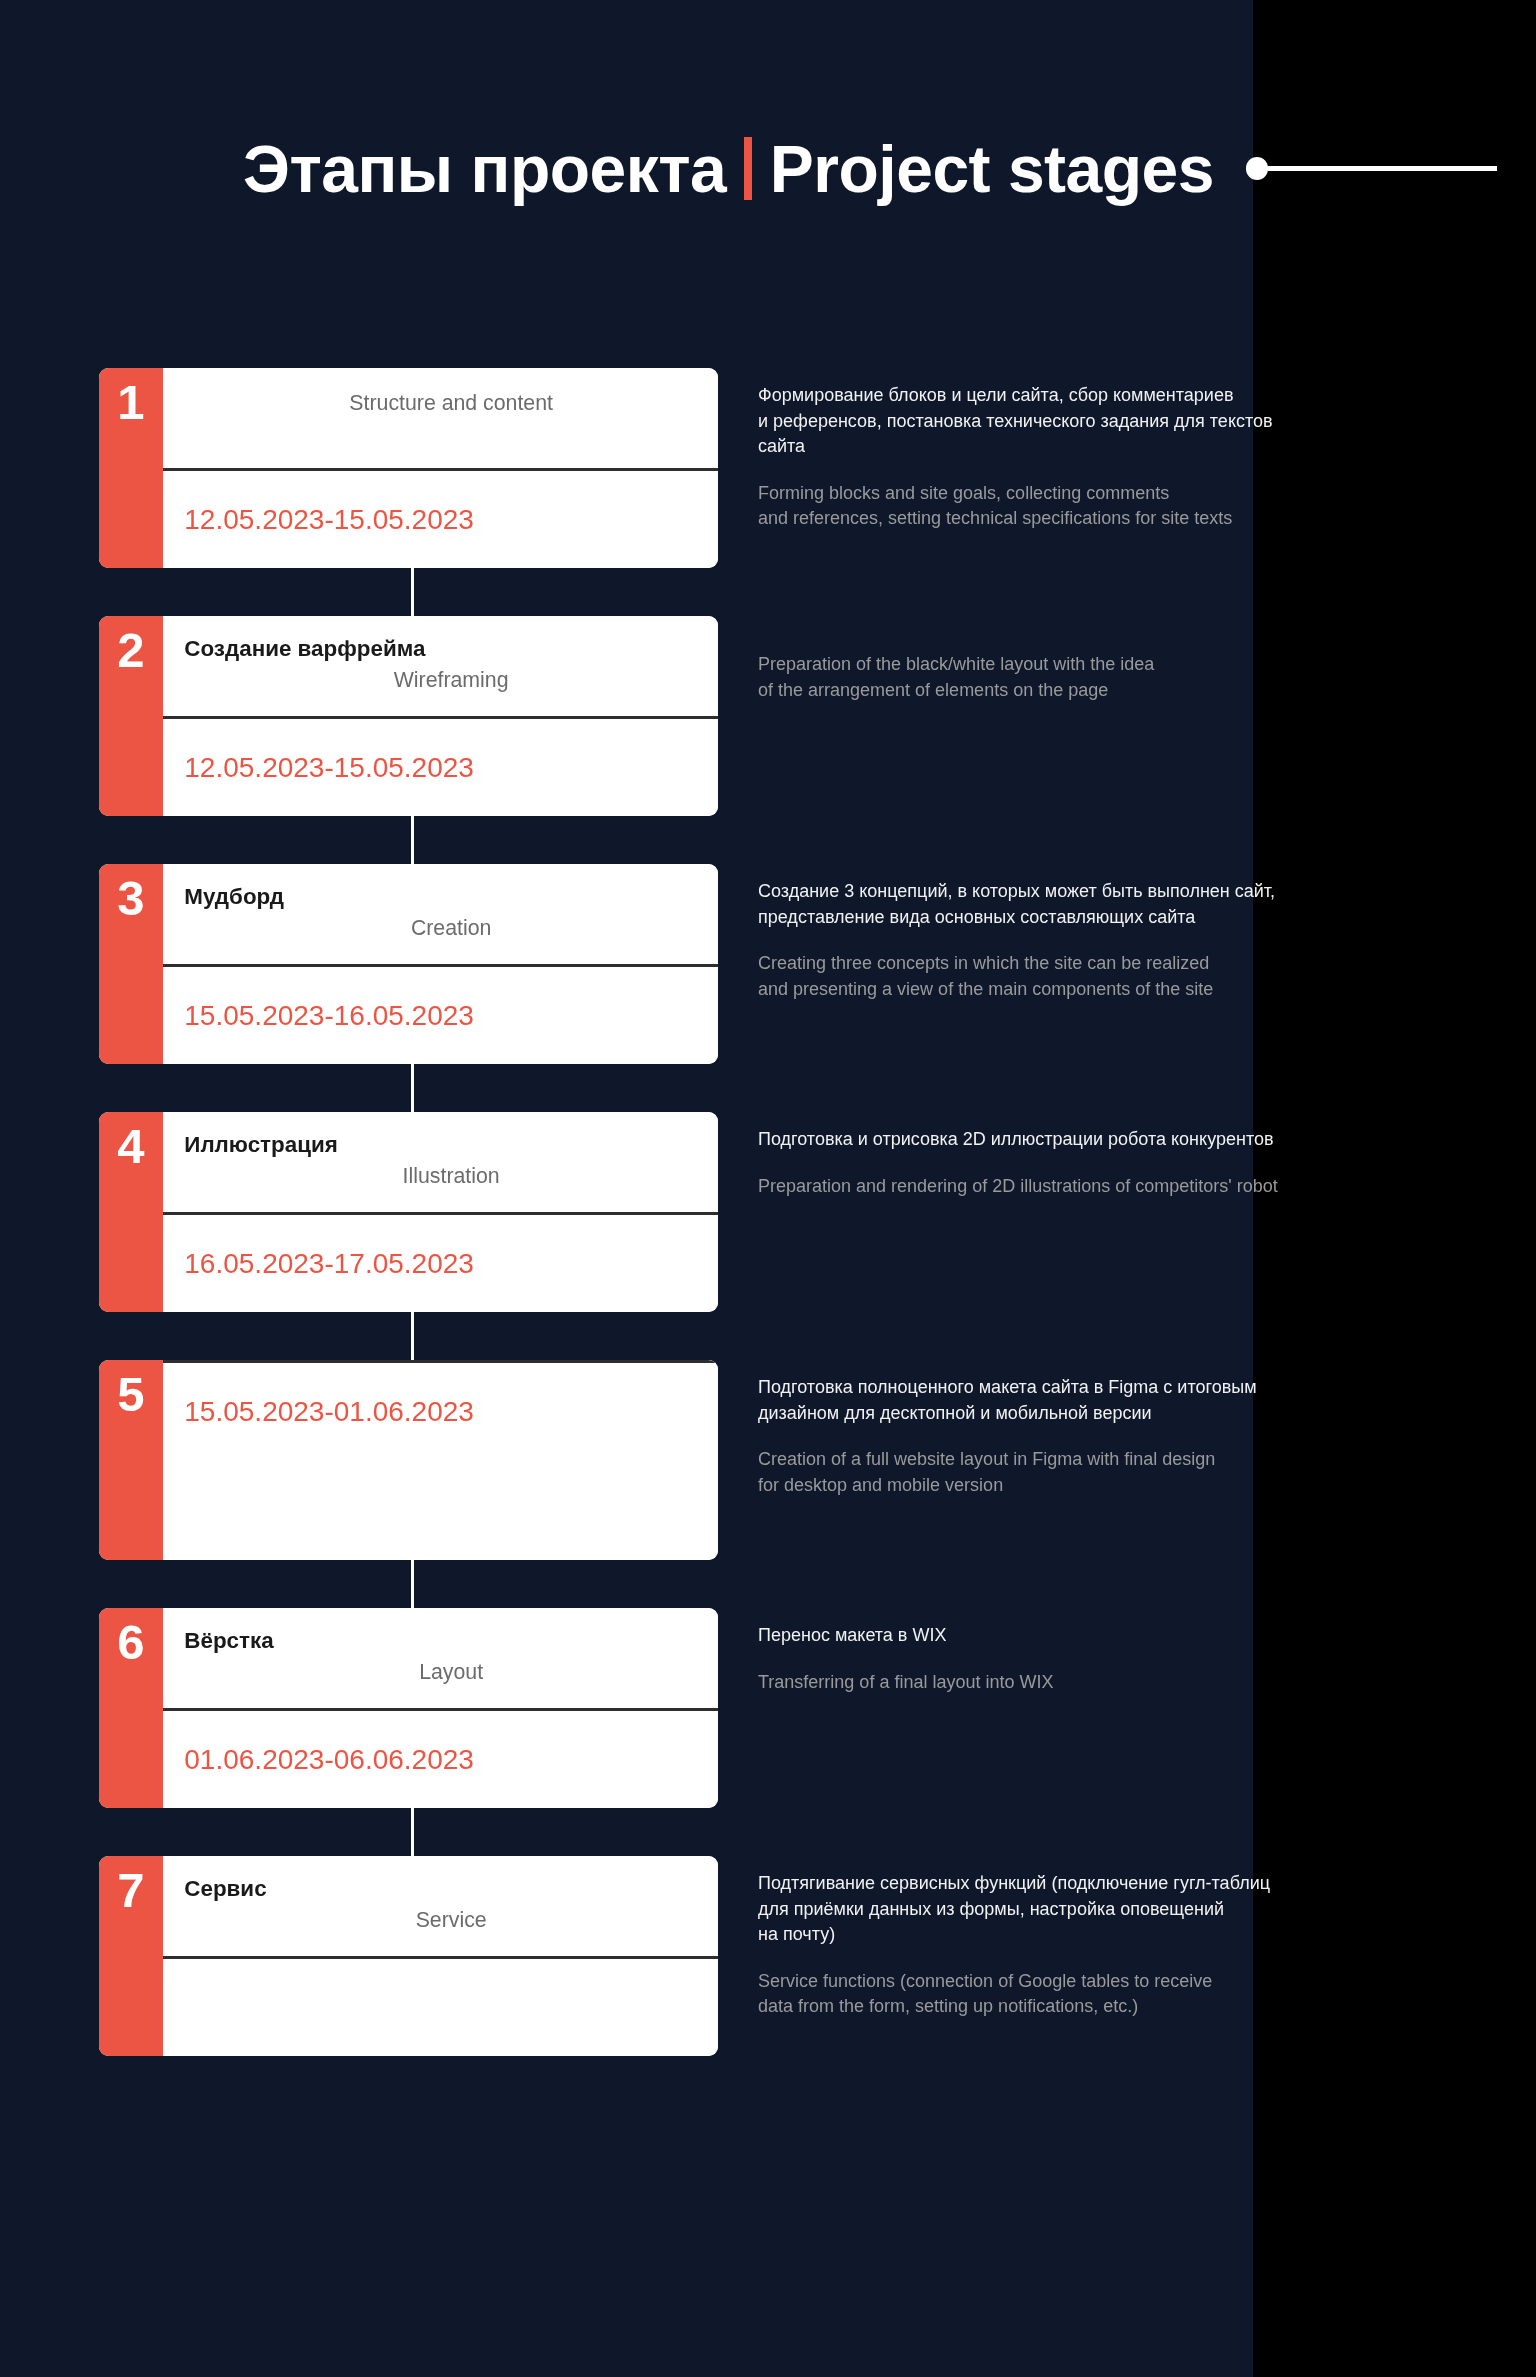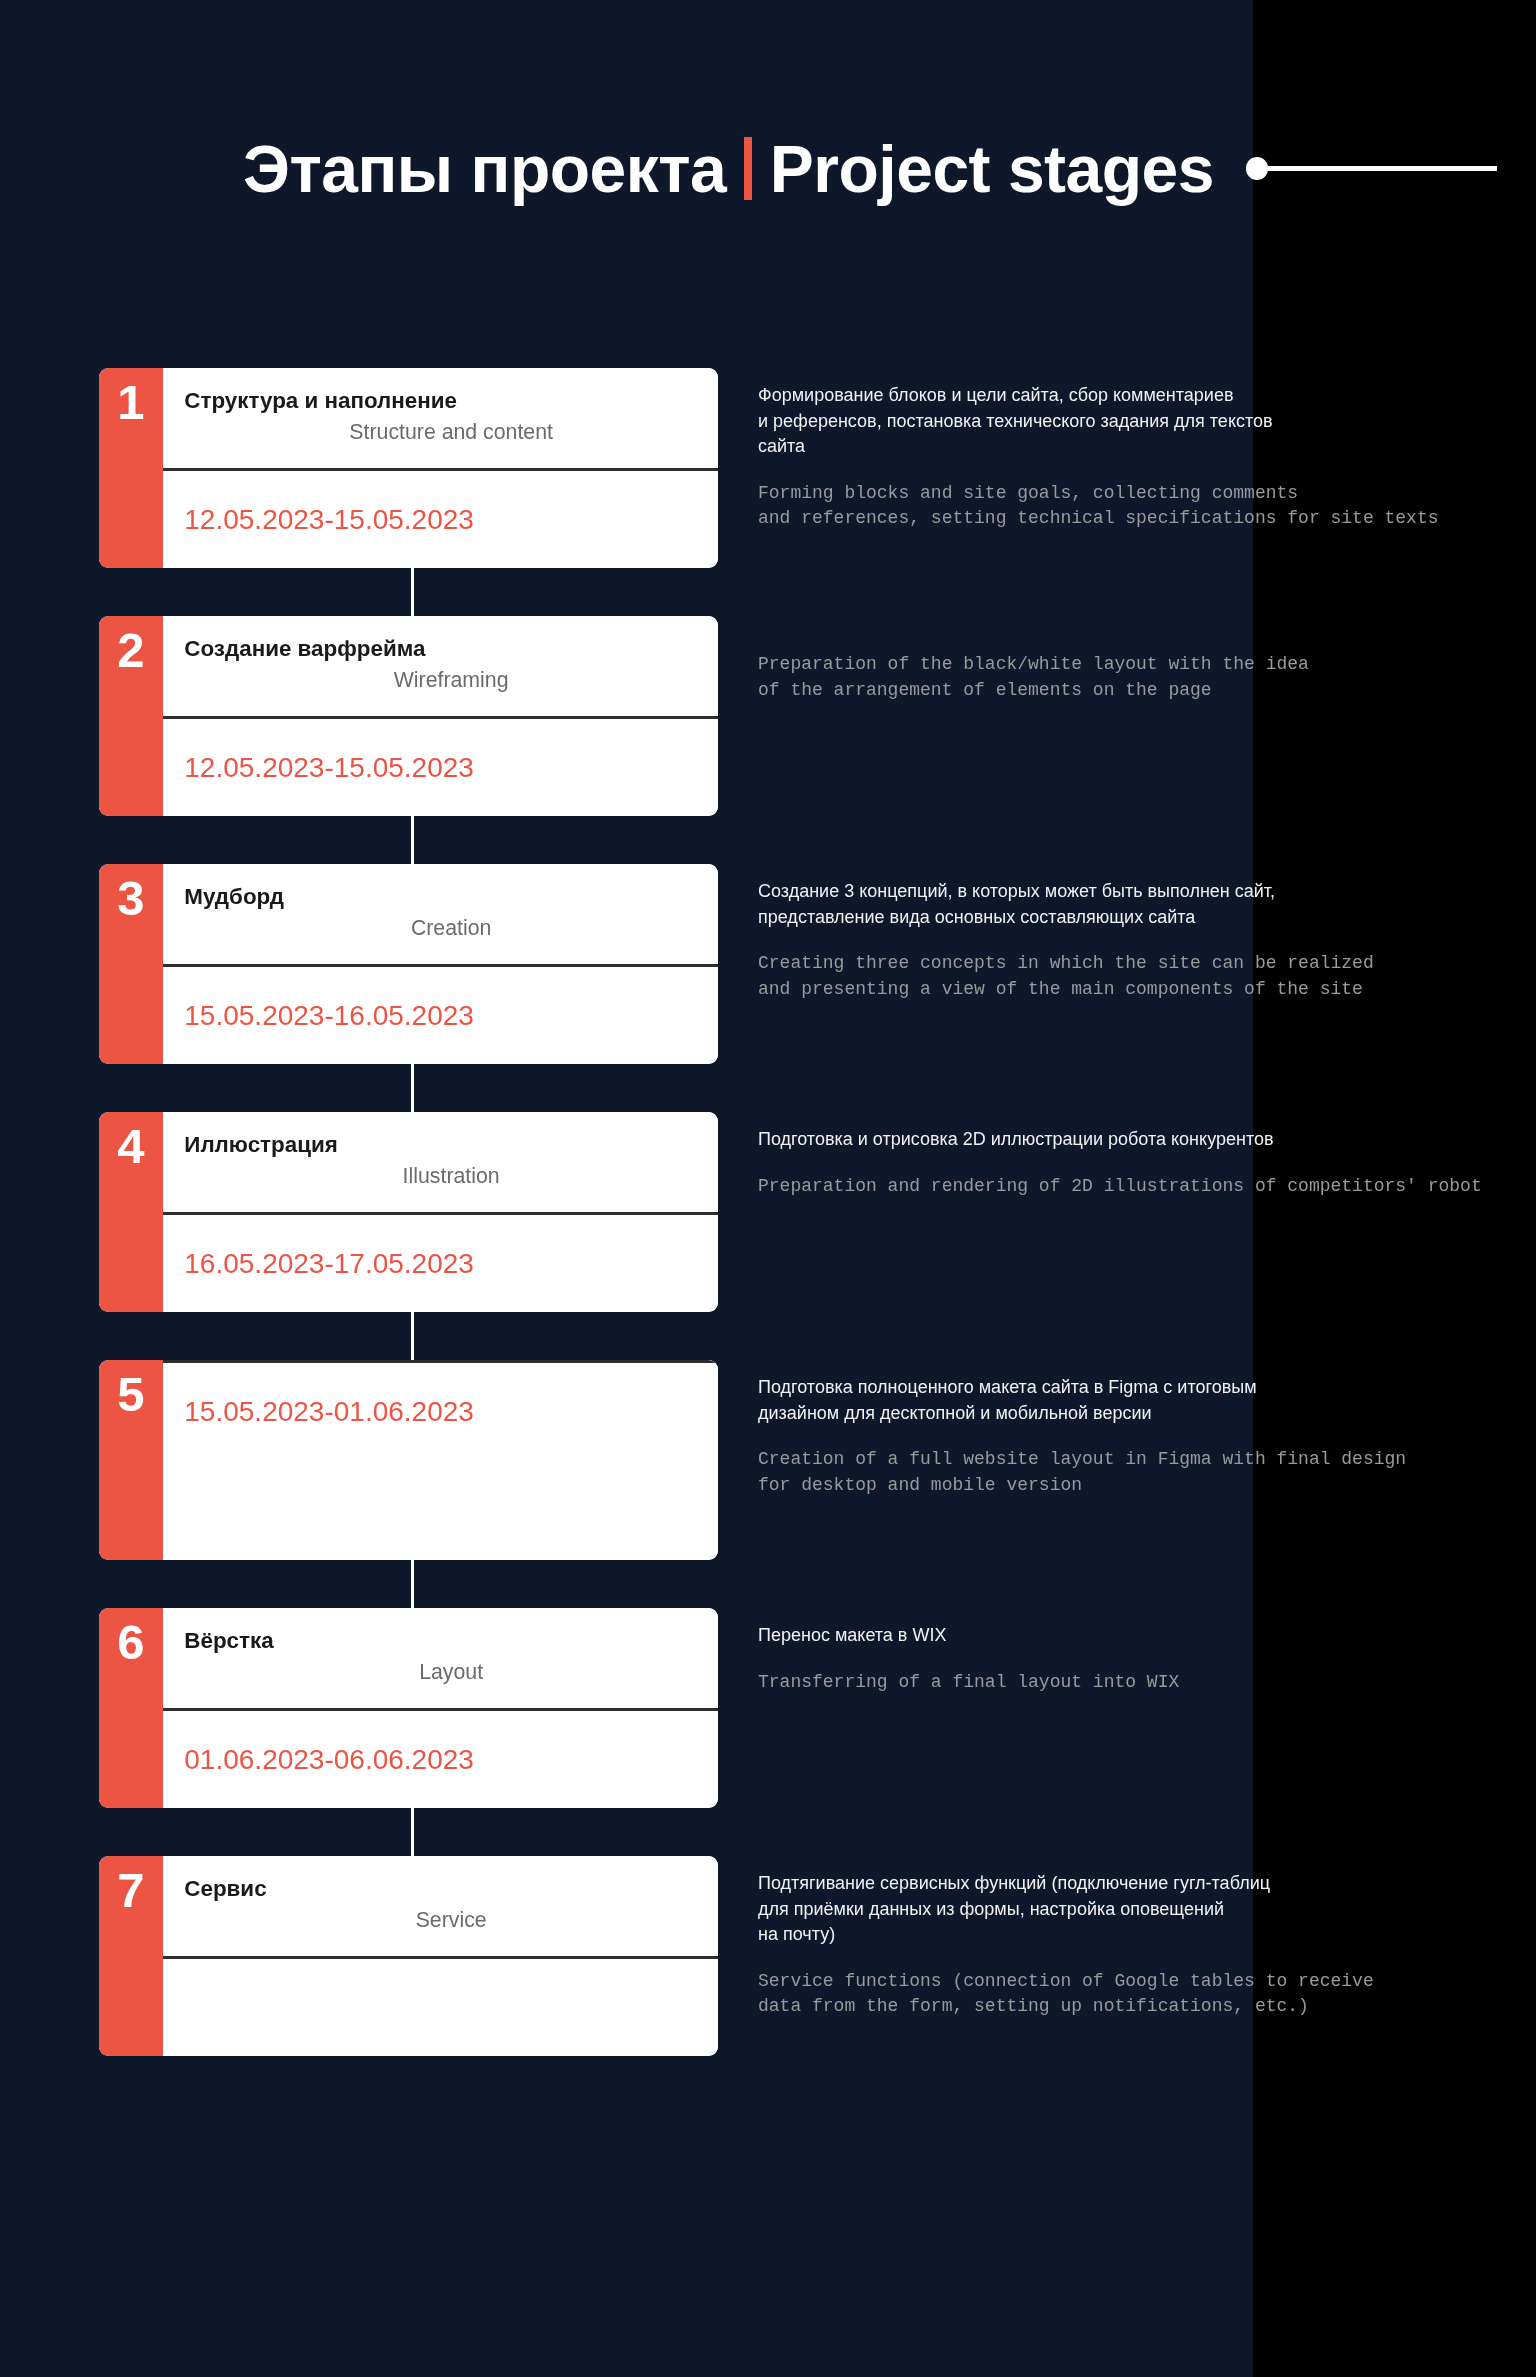--- a/index.html
+++ b/index.html
@@ -150,21 +150,20 @@
     line-height:1.42;
     white-space:pre-line;
   }
   .desc-en {
     font-size:18px;
     font-weight:400;
     color:#9a9a9a;
     line-height:1.42;
     white-space:pre-line;
     margin-top:21.3px;
-    font-family:Liberation Mono, monospace;
   }
 </style>
 </head>
 <body>
 
 <div class="page">
 
   <div class="header">
     <div class="header-inner">
       <div class="title-ru">Этапы проекта</div>
@@ -174,21 +173,20 @@
       <div class="title-line"></div>
     </div>
   </div>
 
   <div class="timeline" id="timeline">
       <div class="stage">
         <div class="card">
           <div class="card-num">1</div>
           <div class="card-body">
             <div class="card-top">
-              <div class="card-title">Структура и наполнение</div>
               <div class="card-sub">Structure and content</div>
             </div>
             <div class="card-divider"></div>
             <div class="card-bottom">
               <div class="card-date">12.05.2023-15.05.2023</div>
             </div>
           </div>
         </div>
         <div class="desc">
           <div class="desc-ru">Формирование блоков и цели сайта, сбор комментариев

